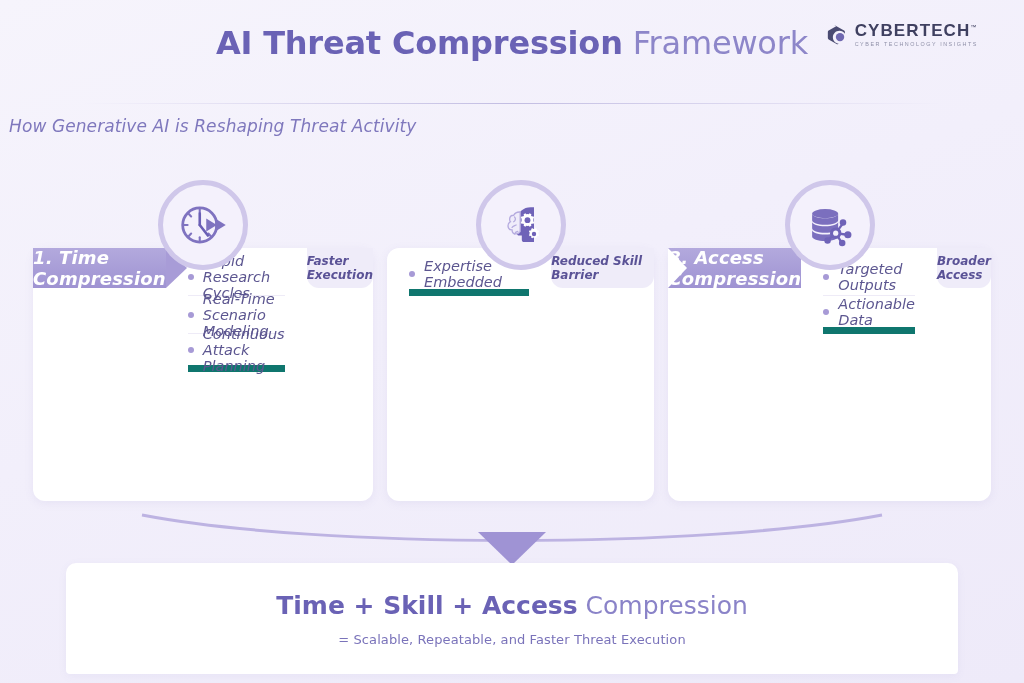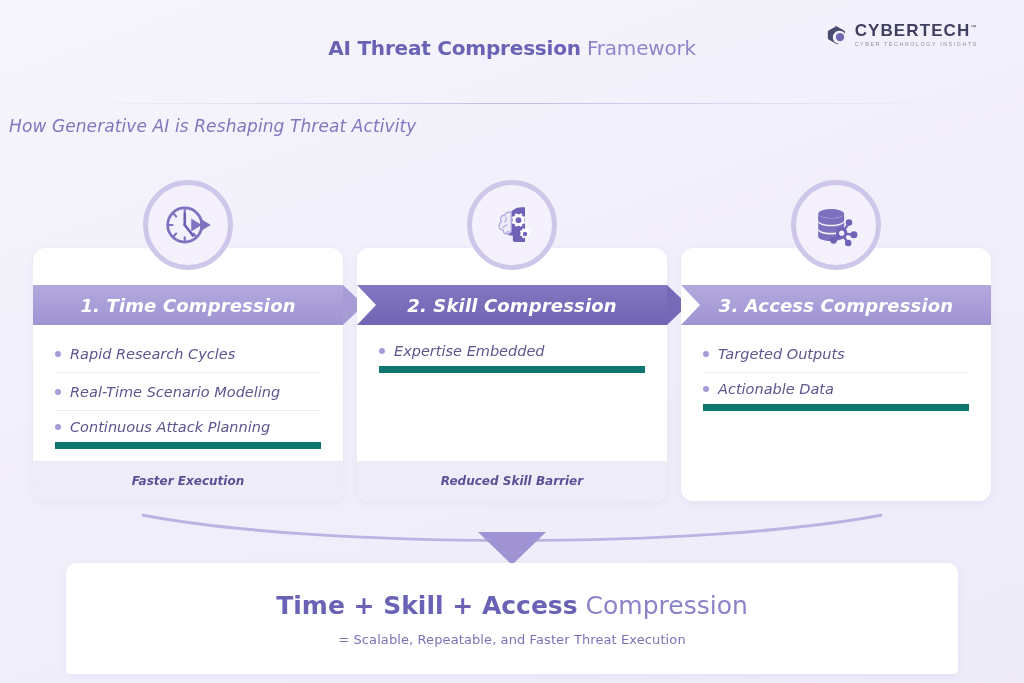--- a/index.html
+++ b/index.html
@@ -45,23 +45,23 @@
     font-family: "Liberation Sans", sans-serif;
     font-size: 5.4px;
     letter-spacing: 1.55px;
     color: #8f90a8;
     margin-top: 3px;
   }
 
   
   .header { position: absolute; top: 0; left: 0; right: 0; text-align: center; }
   .title {
-    margin-top: 36px;
+    margin-top: 24px;
     font-family: "DejaVu Sans", sans-serif;
-    font-size: 20px;
+    font-size: 32px;
     letter-spacing: -0.2px;
     color: #8d86c9;
     font-weight: normal;
   }
   .title .strong { font-weight: bold; color: #6a62b5; }
 
   .title-divider {
     position: absolute;
     top: 103px;
     left: 8%;
@@ -93,21 +93,20 @@
 
   .card {
     position: relative;
     flex: 1 1 0;
     background: #ffffff;
     border-radius: 12px;
     box-shadow: 0 2px 10px rgba(120,110,180,.09);
     overflow: visible;
     height: 253px;
     display: flex;
-    flex-direction: column;
   }
 
   
   .icon-badge {
     position: absolute;
     top: -68px;
     left: 50%;
     transform: translateX(-50%);
     width: 90px;
     height: 90px;
@@ -324,23 +323,20 @@
           <path d="M40 18.5l1.6.4.9-1.4 2.3 1.3-.5 1.6 1.2 1.2 1.6-.5 1.3 2.3-1.4.9.4 1.6-.4 1.6 1.4.9-1.3 2.3-1.6-.5-1.2 1.2.5 1.6-2.3 1.3-.9-1.4-1.6.4-1.6-.4-.9 1.4-2.3-1.3.5-1.6-1.2-1.2-1.6.5-1.3-2.3 1.4-.9-.4-1.6.4-1.6-1.4-.9 1.3-2.3 1.6.5 1.2-1.2-.5-1.6 2.3-1.3.9 1.4z"></path>
         </g>
         <circle cx="40" cy="26" r="3.6" fill="#6f63b8"></circle>
         <g fill="#ffffff">
           <path d="M48 36.5l1.2.3.7-1 1.7 1-.4 1.2.9.9 1.2-.4 1 1.7-1 .7.3 1.2-.3 1.2 1 .7-1 1.7-1.2-.4-.9.9.4 1.2-1.7 1-.7-1-1.2.3-1.2-.3-.7 1-1.7-1 .4-1.2-.9-.9-1.2.4-1-1.7 1-.7-.3-1.2.3-1.2-1-.7 1-1.7 1.2.4.9-.9-.4-1.2 1.7-1 .7 1z"></path>
         </g>
         <circle cx="48" cy="43" r="2.7" fill="#6f63b8"></circle>
       </svg>
     </div>
     <div class="card-spacer"></div>
-    <div class="band band-2">
-      <span class="band-label">2. Skill Compression</span>
-    </div>
     <div class="items">
       <div class="item">
           <span class="dot"></span>
           <span>Expertise Embedded</span>
         </div>
     </div>
     <div class="card-footer">Reduced Skill Barrier</div>
   </div>
 
   <div class="card">
@@ -373,20 +369,21 @@
     <div class="items">
       <div class="item">
           <span class="dot"></span>
           <span>Targeted Outputs</span>
         </div>
       <div class="item">
           <span class="dot"></span>
           <span>Actionable Data</span>
         </div>
     </div>
+    <div class="card-footer">Broader Access</div>
   </div>
 
 </div>
 
 <div class="connector">
   <svg viewBox="0 0 744 62" preserveAspectRatio="none">
     <path d="M2 10 C 180 44, 564 44, 742 10" fill="none" stroke="#bdb3e2" stroke-width="3"></path>
     <polygon points="338,27 406,27 372,60" fill="#9f93d4"></polygon>
   </svg>
 </div>

